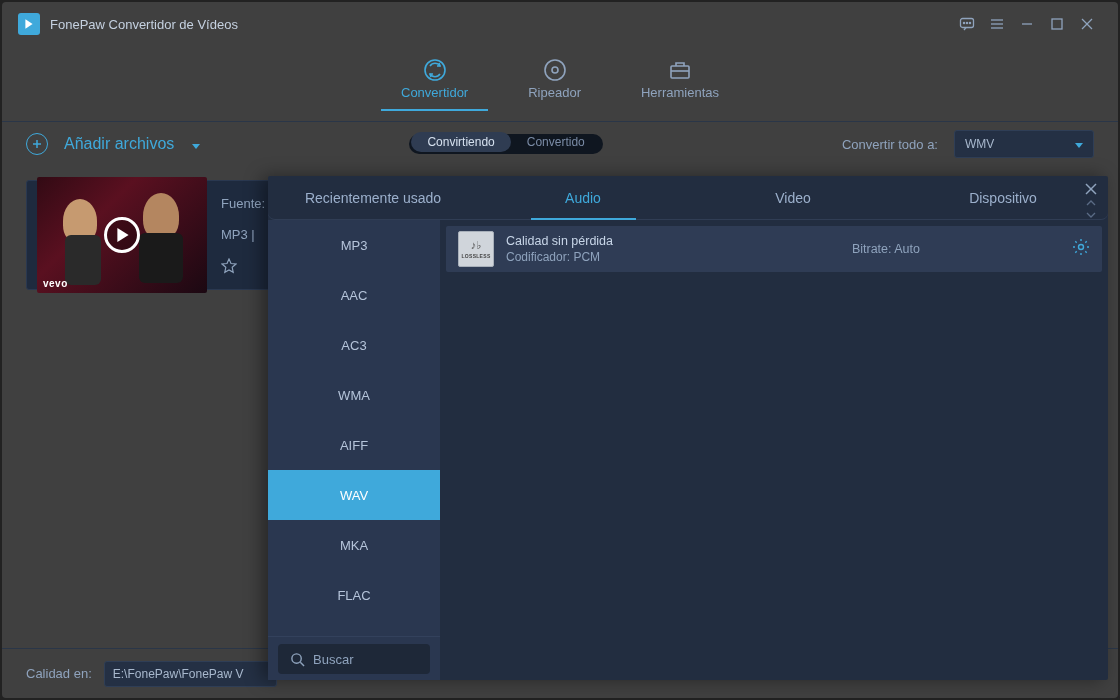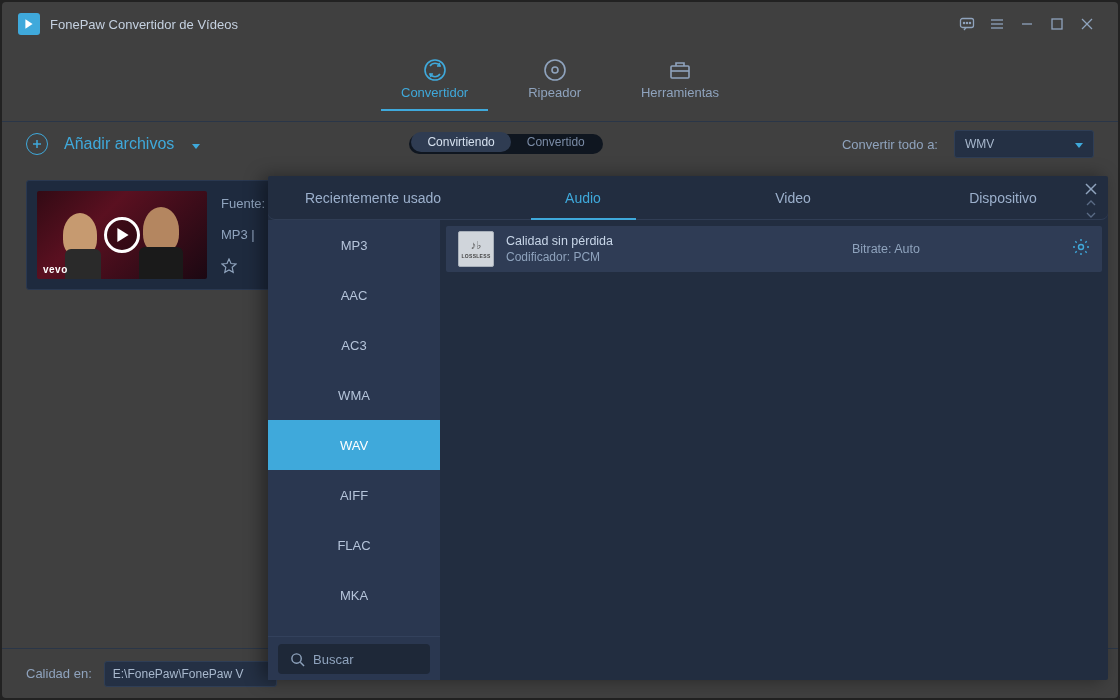--- a/index.html
+++ b/index.html
@@ -36,21 +36,21 @@
 .seg-item.active { background:#2f3c52; color:#d5e0ee; }
 
 .convert-all { display:flex; align-items:center; gap:16px; margin-left:auto; }
 .convert-all .label { font-size:13px; color:#8fa3bd; }
 .convert-all .select { width:140px; height:28px; background:#243044; border:1px solid #2f3e56; border-radius:3px; display:flex; align-items:center; padding:0 10px; font-size:12px; color:#a8b8cd; cursor:pointer; }
 .convert-all .select .caret { margin-left:auto; color:#3fa9db; }
 
 
 .content { flex:1; position:relative; padding:14px 24px; }
 .item-card { width:100%; height:110px; background:#1e2a3e; border:1px solid #2a3850; border-radius:3px; display:flex; align-items:center; padding:10px; gap:14px; }
-.thumb { width:170px; height:88px; background:linear-gradient(135deg,#320a14 0%,#5a1020 35%,#1b0812 100%); border-radius:2px; position:relative; display:flex; align-items:center; justify-content:center; overflow:hidden; }
+.thumb { width:170px; height:116px; background:linear-gradient(135deg,#320a14 0%,#5a1020 35%,#1b0812 100%); border-radius:2px; position:relative; display:flex; align-items:center; justify-content:center; overflow:hidden; }
 .thumb .figure1 { position:absolute; left:26px; top:22px; width:34px; height:44px; background:#c69a70; border-radius:50% 50% 40% 40%; }
 .thumb .figure1::after{content:"";position:absolute;left:2px;top:36px;width:36px;height:50px;background:#2a2a2a;border-radius:6px;}
 .thumb .figure2 { position:absolute; right:28px; top:16px; width:36px; height:46px; background:#b48660; border-radius:50% 50% 40% 40%; }
 .thumb .figure2::after{content:"";position:absolute;left:-4px;top:40px;width:44px;height:50px;background:#1a1a1a;border-radius:6px;}
 .thumb .play { width:36px; height:36px; border:3px solid #fff; border-radius:50%; background:rgba(0,0,0,.25); display:flex; align-items:center; justify-content:center; z-index:2; }
 .thumb .play svg { width:14px; height:14px; margin-left:2px; }
 .thumb .vevo { position:absolute; left:6px; bottom:4px; color:#fff; font-size:10px; font-weight:700; letter-spacing:.5px; z-index:2; }
 .item-meta { display:flex; flex-direction:column; gap:16px; color:#8fa3bd; font-size:13px; }
 .item-meta .row { display:flex; align-items:center; gap:8px; }
 .star-ico { width:16px; height:16px; }
@@ -261,24 +261,24 @@
           </svg>
       </div>
     </div>
     <div class="panel-body">
       <div class="fmt-list">
         <div class="fmt-scroll" id="fmt-scroll">
             <div class="fmt-item">MP3</div>
             <div class="fmt-item">AAC</div>
             <div class="fmt-item">AC3</div>
             <div class="fmt-item">WMA</div>
+            <div class="fmt-item">AIFF</div>
             <div class="fmt-item active">WAV</div>
-            <div class="fmt-item">AIFF</div>
+            <div class="fmt-item">MKA</div>
             <div class="fmt-item">FLAC</div>
-            <div class="fmt-item">MKA</div>
           </div>
         <div class="search-row">
           <div class="search-box">
             <svg viewBox="0 0 16 16" fill="none" stroke="currentColor" stroke-width="1.5">
                 <circle cx="7" cy="7" r="5"></circle>
                 <line x1="11" y1="11" x2="15" y2="15"></line>
               </svg>
             <span>Buscar</span>
           </div>
         </div>

